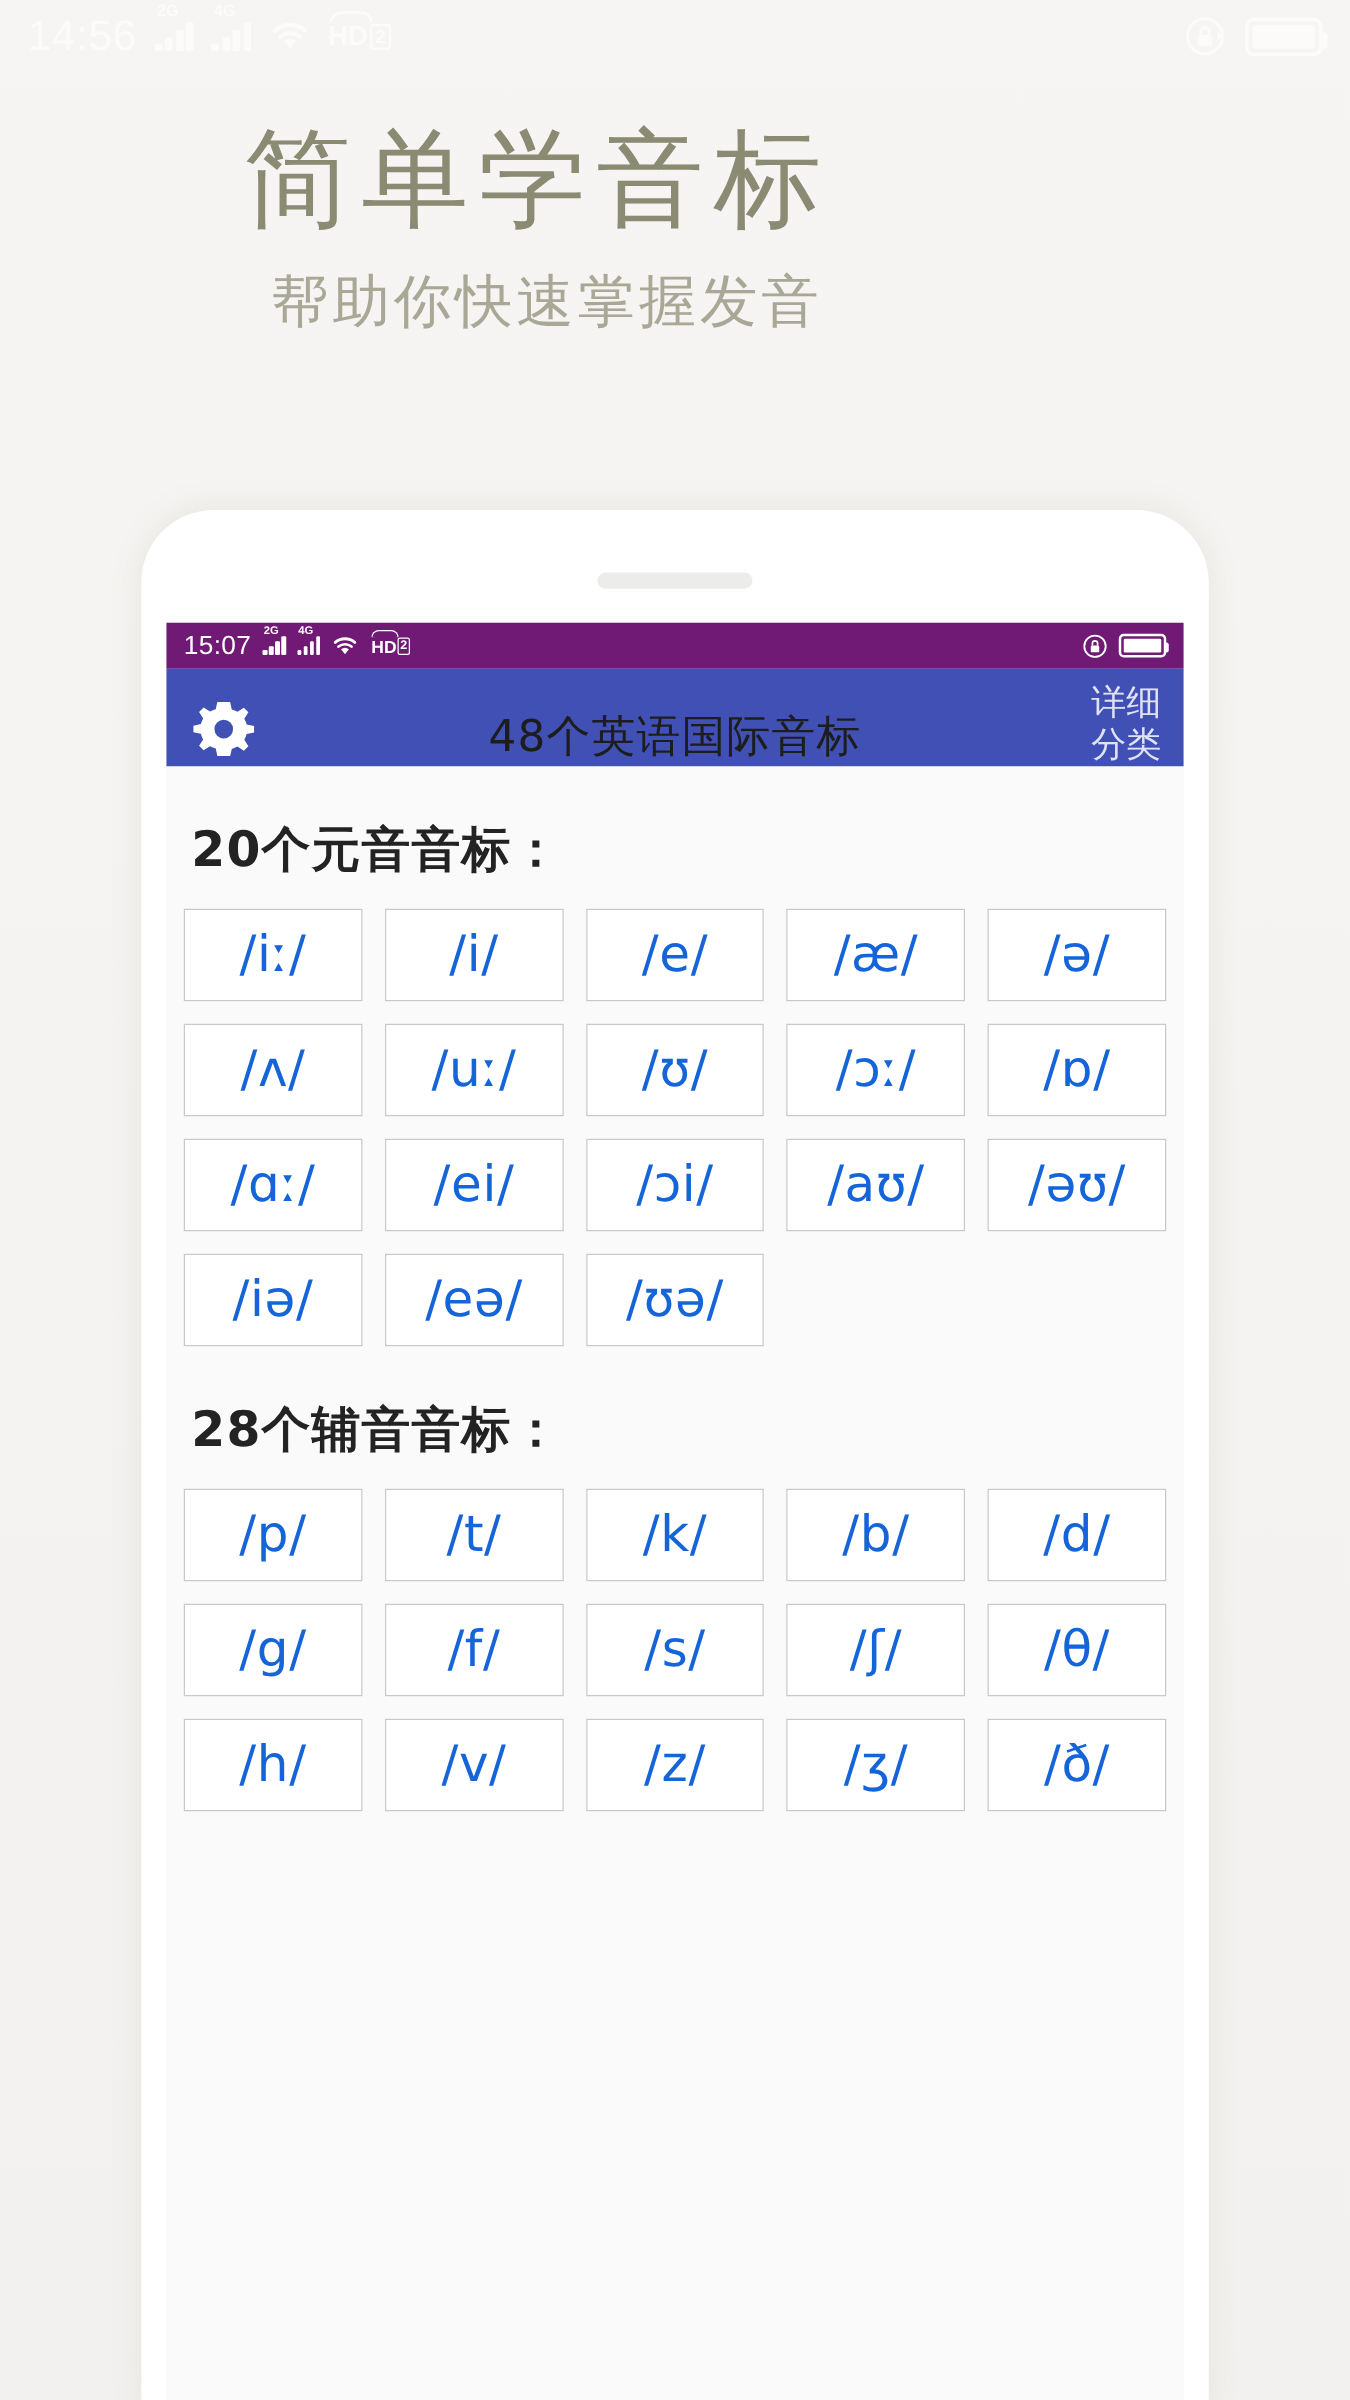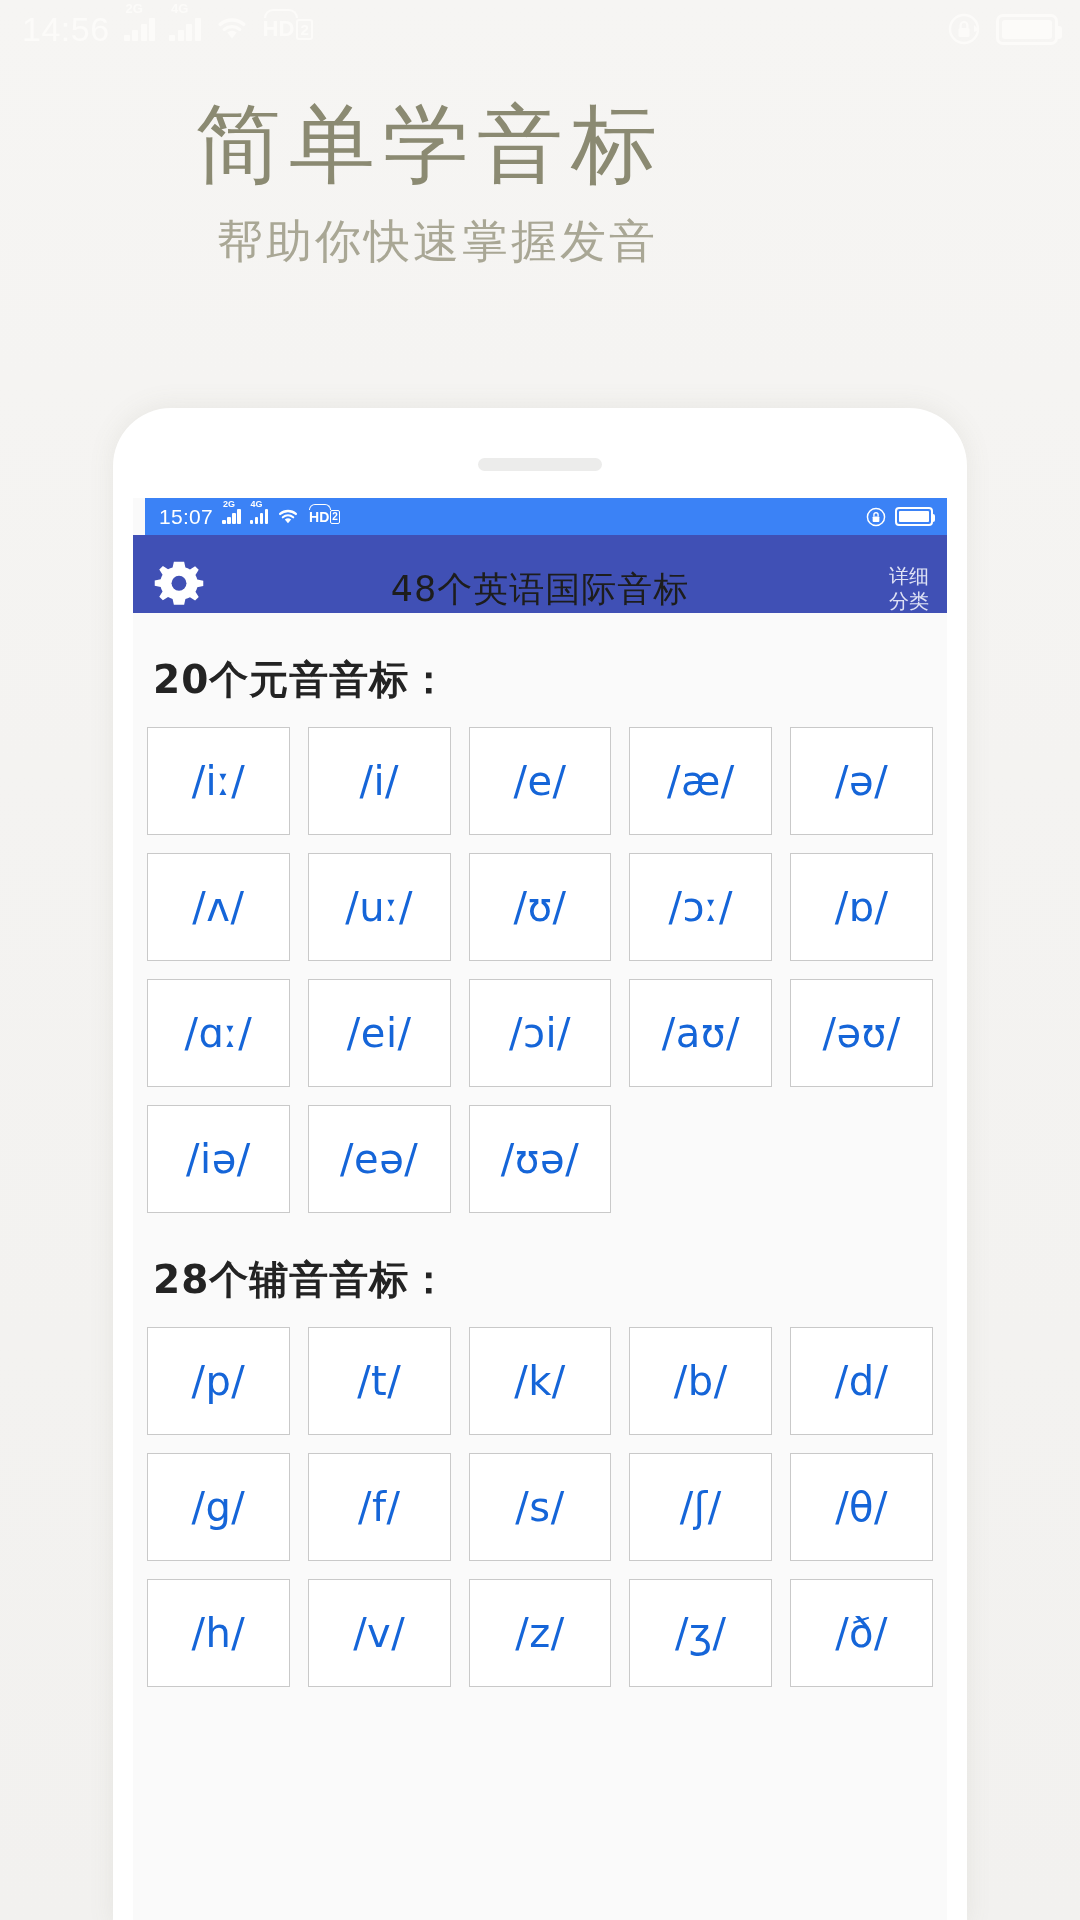--- a/index.html
+++ b/index.html
@@ -102,22 +102,22 @@
   
   #screen {
     position:absolute; left:20px; top:90px;
     width:814px; height:1430px;
     background:#fafafa;
     overflow:hidden;
   }
 
   
   #inner-status {
-    height:37px; background:#3b82f6;
-    display:flex; align-items:center; padding:0 14px; color:#fff;margin-left:12px;
+    height:37px; background:#701a75;
+    display:flex; align-items:center; padding:0 14px; color:#fff;
   }
   #inner-status .iclock { font-size:21px; font-weight:500; letter-spacing:0.3px; line-height:1; }
   .isig-group { display:flex; align-items:flex-end; margin-left:9px; position:relative; }
   .isig-label { font-size:9px; font-weight:700; position:absolute; top:-9px; left:1px; line-height:1; }
   .ibars { display:flex; align-items:flex-end; gap:1.5px; height:15px; }
   .ibars i { display:block; width:3.5px; background:#fff; border-radius:1px; }
   .ibars i:nth-child(1){ height:4px; }
   .ibars i:nth-child(2){ height:7px; }
   .ibars i:nth-child(3){ height:11px; }
   .ibars i:nth-child(4){ height:15px; }
@@ -139,37 +139,37 @@
   }
   #gear { width:56px; height:56px; flex:0 0 auto; }
   #toolbar .tb-title {
     position:absolute; left:0; right:0; text-align:center;
     font-size:35px; color:#1d1d1d; letter-spacing:1px;
     font-family:"DejaVu Sans","Liberation Sans",sans-serif;
     pointer-events:none;
   }
   #toolbar .tb-action {
     margin-left:auto; z-index:2; text-align:right;
-    font-size:20px; color:#dfe2f5; line-height:1.22;
+    font-size:28px; color:#dfe2f5; line-height:1.22;
     font-family:"DejaVu Sans","Liberation Sans",sans-serif;
   }
 
   
   #content { background:#fafafa; height:1315px; padding:0 14px; }
   .section-title {
     font-size:39px; font-weight:700; color:#232323;
     padding:40px 6px 20px 6px; letter-spacing:1px;
     font-family:"DejaVu Sans","Liberation Sans",sans-serif;
   }
   .grid {
     display:grid; grid-template-columns:repeat(5,1fr);
     gap:18px 18px;
   }
   .cell {
-    height:108px; background:#fff;
+    height:74px; background:#fff;
     border:1.6px solid #c9c9c9;
     display:flex; align-items:center; justify-content:center;
     font-size:40px; color:#1565d8; letter-spacing:0.5px;
     font-family:"DejaVu Sans","Liberation Sans",sans-serif;
   }
 </style>
 </head>
 <body>
 
 <div id="page">

